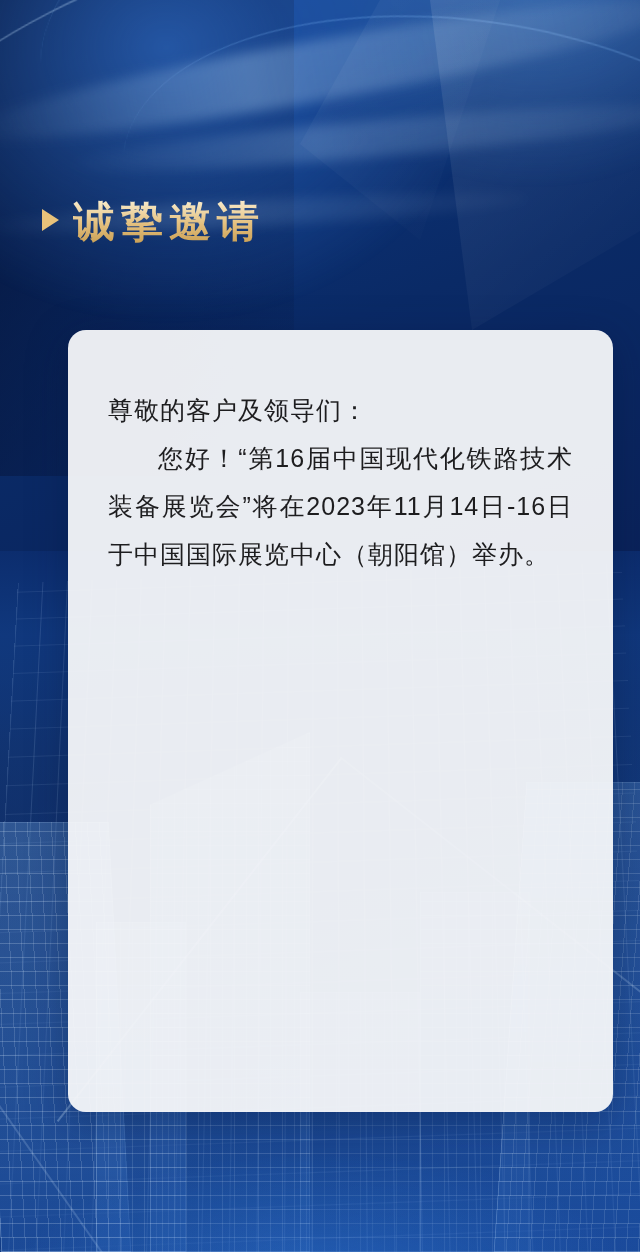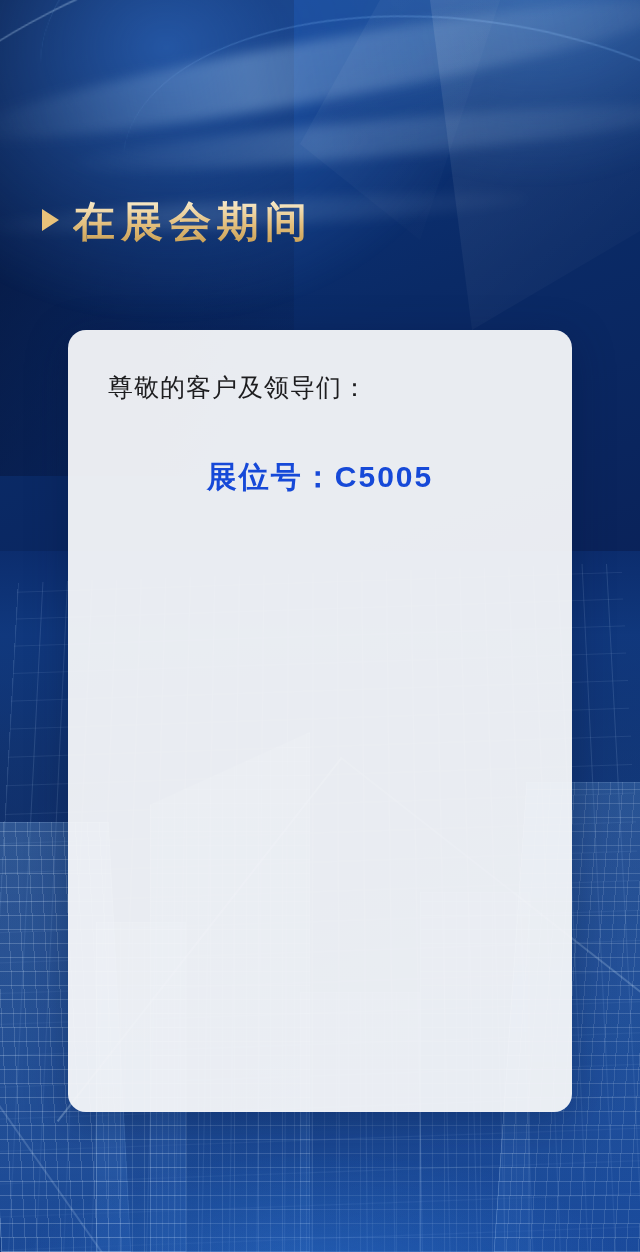--- a/index.html
+++ b/index.html
@@ -183,28 +183,28 @@
     color: #f3e6cc;
     font-weight: 500;
     white-space: nowrap;
   }
 
   
   .card {
     position: absolute;
     left: 68px;
     top: 330px;
-    width: 504px;
+    width: 545px;
     height: 782px;
     background: rgba(245,247,249,0.95);
     border-radius: 18px;
     box-shadow: 0 10px 40px rgba(0, 20, 60, 0.35);
     z-index: 6;
     box-sizing: border-box;
-    padding: 33px 40px 40px 40px;
+    padding: 56px 40px 40px 40px;
   }
   .body-text {
     color: #1d1d1f;
     font-size: 25px;
     line-height: 1.92;
     letter-spacing: 1px;
     text-align: justify;
   }
   .p-indent { text-indent: 2em; }
   .booth {
@@ -247,22 +247,22 @@
     <div class="tower t5"></div>
     <div class="tower t4"></div>
     <div class="diag"></div>
     <div class="diag2"></div>
     <div class="glow-bottom"></div>
   </div>
 
   <div class="header">
     <div class="title-row">
       <span class="tri"></span>
-      <span class="title-cn">在展会期间</span>
+      <span class="title-cn">诚挚邀请</span>
     </div>
   </div>
 
   <div class="card">
     <div class="body-text">尊敬的客户及领导们：</div>
-    <div class="booth">展位号：C5005</div>
+    <div class="body-text p-indent">您好！“第16届中国现代化铁路技术装备展览会”将在2023年11月14日-16日于中国国际展览中心（朝阳馆）举办。</div>
   </div>
 
 </div>
 
 </body></html>

